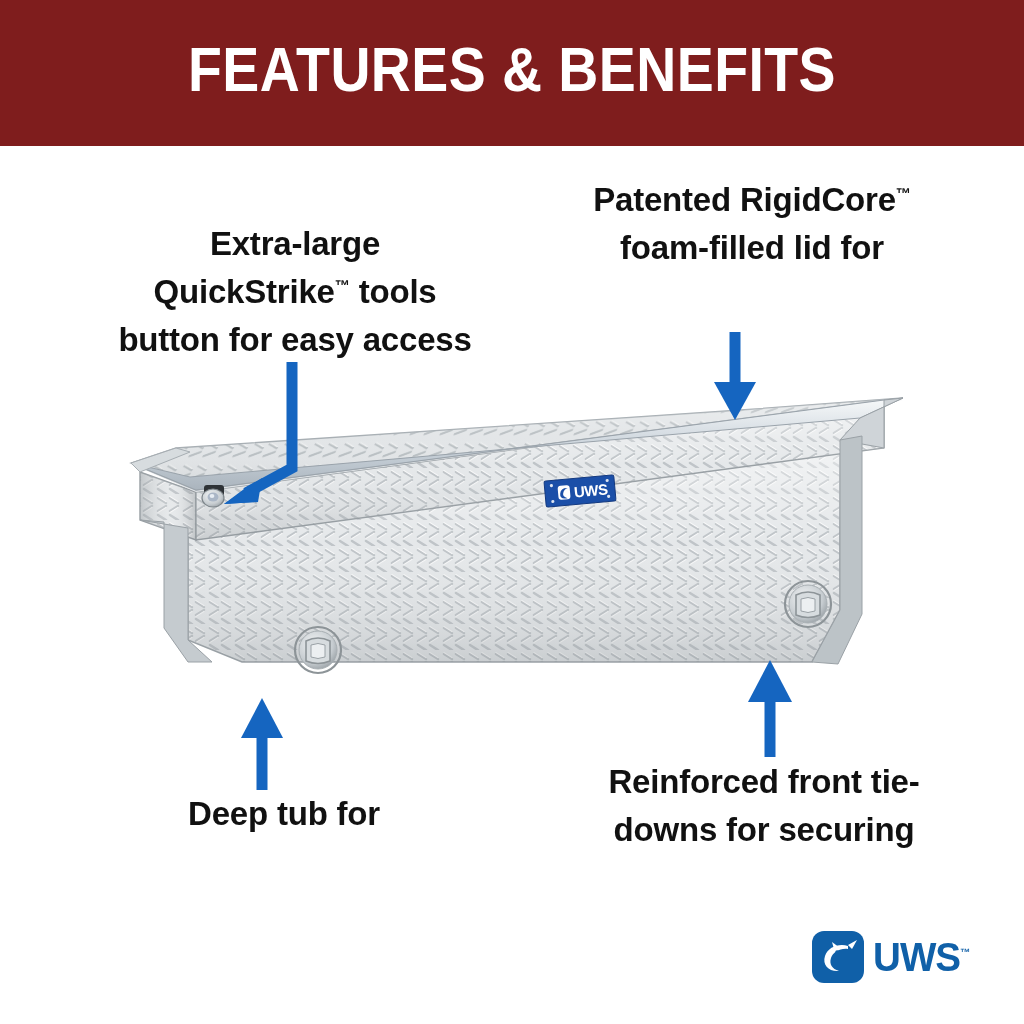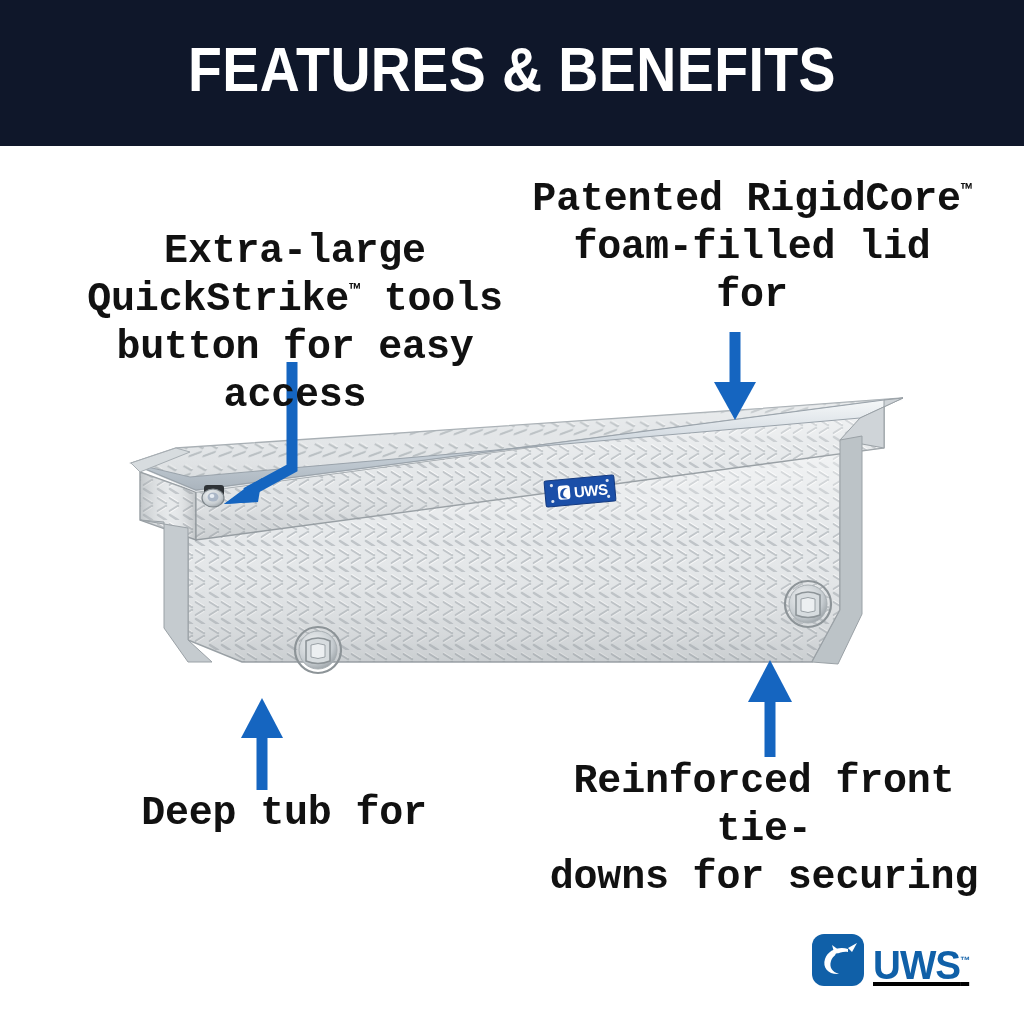--- a/index.html
+++ b/index.html
@@ -15,21 +15,21 @@
     font-family: "Liberation Sans", sans-serif;
     overflow: hidden;
   }
 
   
   #header-banner {
     position: absolute;
     left: 0; top: 0;
     width: 1024px;
     height: 146px;
-    background: #0f172a;
+    background: #7f1d1d;
   }
   #header-title {
     position: absolute;
     left: 0;
     top: 32px;
     width: 1024px;
     text-align: center;
     color: #ffffff;
     font-family: "Liberation Sans", sans-serif;
     font-weight: bold;
@@ -38,34 +38,34 @@
     transform: scaleX(0.88);
     transform-origin: 50% 50%;
     line-height: 74px;
     white-space: nowrap;
   }
 
   
   .callout {
     position: absolute;
     color: #111111;
-    font-family: Liberation Mono, monospace;
+    font-family: Liberation Sans, sans-serif;
     font-weight: bold;
-    font-size: 40px;
+    font-size: 33px;
     line-height: 48px;
     text-align: center;
     letter-spacing: -0.2px;
   }
   .callout sup {
     font-size: 0.46em;
     vertical-align: super;
     line-height: 0;
     font-weight: bold;
   }
-  #callout-quickstrike { left: 58px;  top: 228px; width: 474px; }
+  #callout-quickstrike { left: 58px;  top: 220px; width: 474px; }
   #callout-rigidcore   { left: 532px; top: 176px; width: 440px; }
   #callout-deeptub     { left: 56px;  top: 790px; width: 456px; }
   #callout-tiedowns    { left: 548px; top: 758px; width: 432px; }
 
   
   #arrow-layer {
     position: absolute;
     left: 0; top: 0;
     width: 1024px; height: 1024px;
     pointer-events: none;
@@ -79,22 +79,21 @@
   }
 
   
   #footer-logo {
     position: absolute;
     left: 812px;
     top: 928px;
     width: 176px;
     height: 58px;
     display: flex;
-    align-items: flex-end;
-    text-decoration: underline;
+    align-items: center;
   }
   #logo-mark {
     width: 52px; height: 52px;
     border-radius: 12px;
     background: #1060a8;
     position: relative;
     flex: 0 0 auto;
   }
   #logo-wordmark {
     margin-left: 9px;

